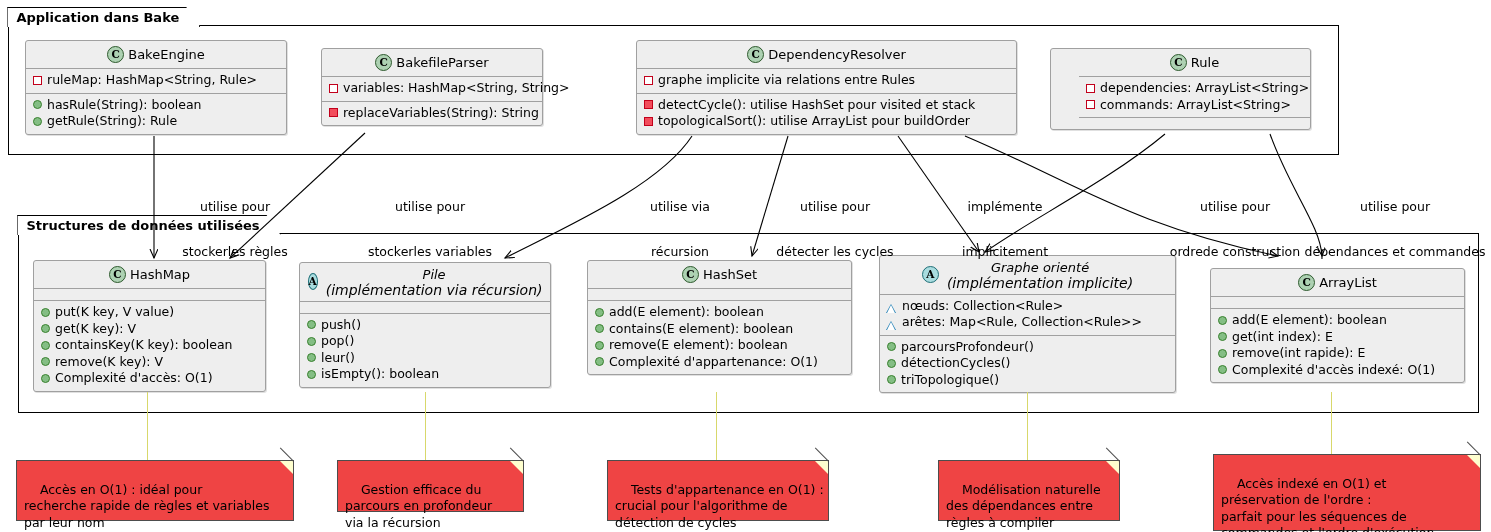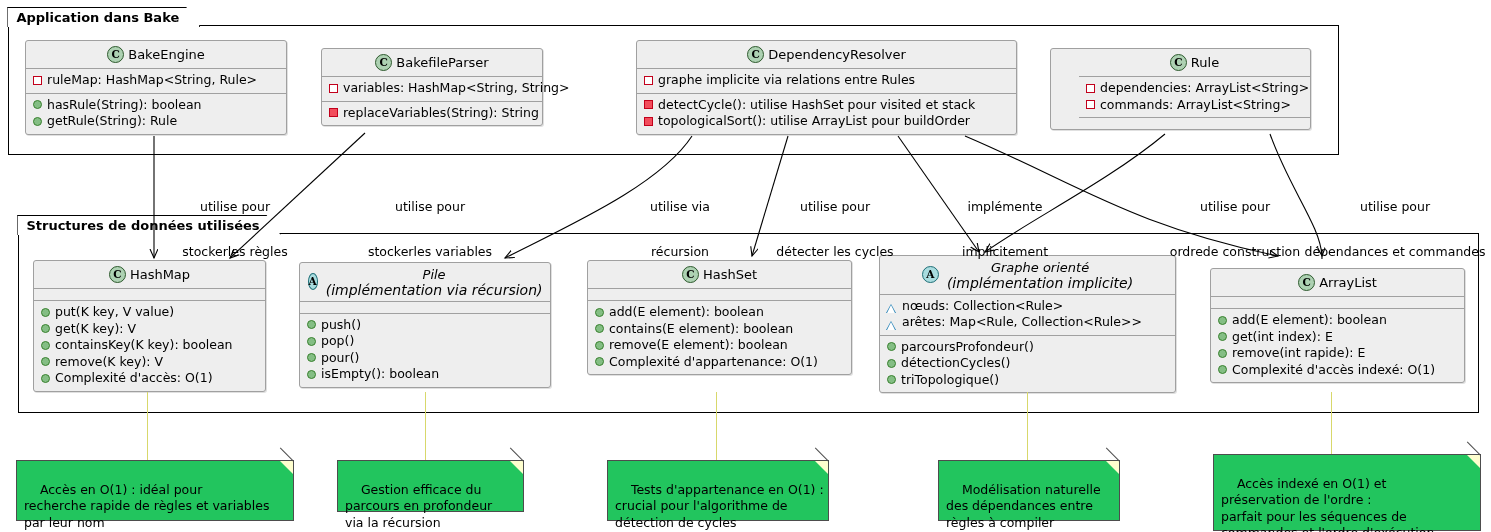--- a/index.html
+++ b/index.html
@@ -118,21 +118,21 @@
   .vis.prot::before{
     content:""; position:absolute; left:-5.5px; top:-1px;
     width:0;height:0;border-left:5.5px solid transparent;border-right:5.5px solid transparent;
     border-bottom:9.5px solid #1E7FB5;
   }
   .prot-wrap{position:relative; width:11px; height:9px; margin-right:4px; flex:0 0 auto;}
 
   
   .note {
     position: absolute;
-    background: #22c55e;
+    background: #ef4444;
     border: 1px solid #4D4D4D;
     box-sizing: border-box;
     padding: 4px 8px 5px 7px;
     font-size: 12.5px;
     line-height: 16.5px;
     white-space: pre;
   }
   .note-fold {
     position:absolute; top:0; right:0;
     width:0; height:0;
@@ -298,21 +298,21 @@
       <div class="row">
           <span class="vis pub"></span>
           <span>push()</span>
         </div>
       <div class="row">
           <span class="vis pub"></span>
           <span>pop()</span>
         </div>
       <div class="row">
           <span class="vis pub"></span>
-          <span>pour()</span>
+          <span>leur()</span>
         </div>
       <div class="row">
           <span class="vis pub"></span>
           <span>isEmpty(): boolean</span>
         </div>
     </div>
   </div>
 
   <div class="clsbox" style="left:587px; top:260px; width:265px;">
     <div class="cls-title">

